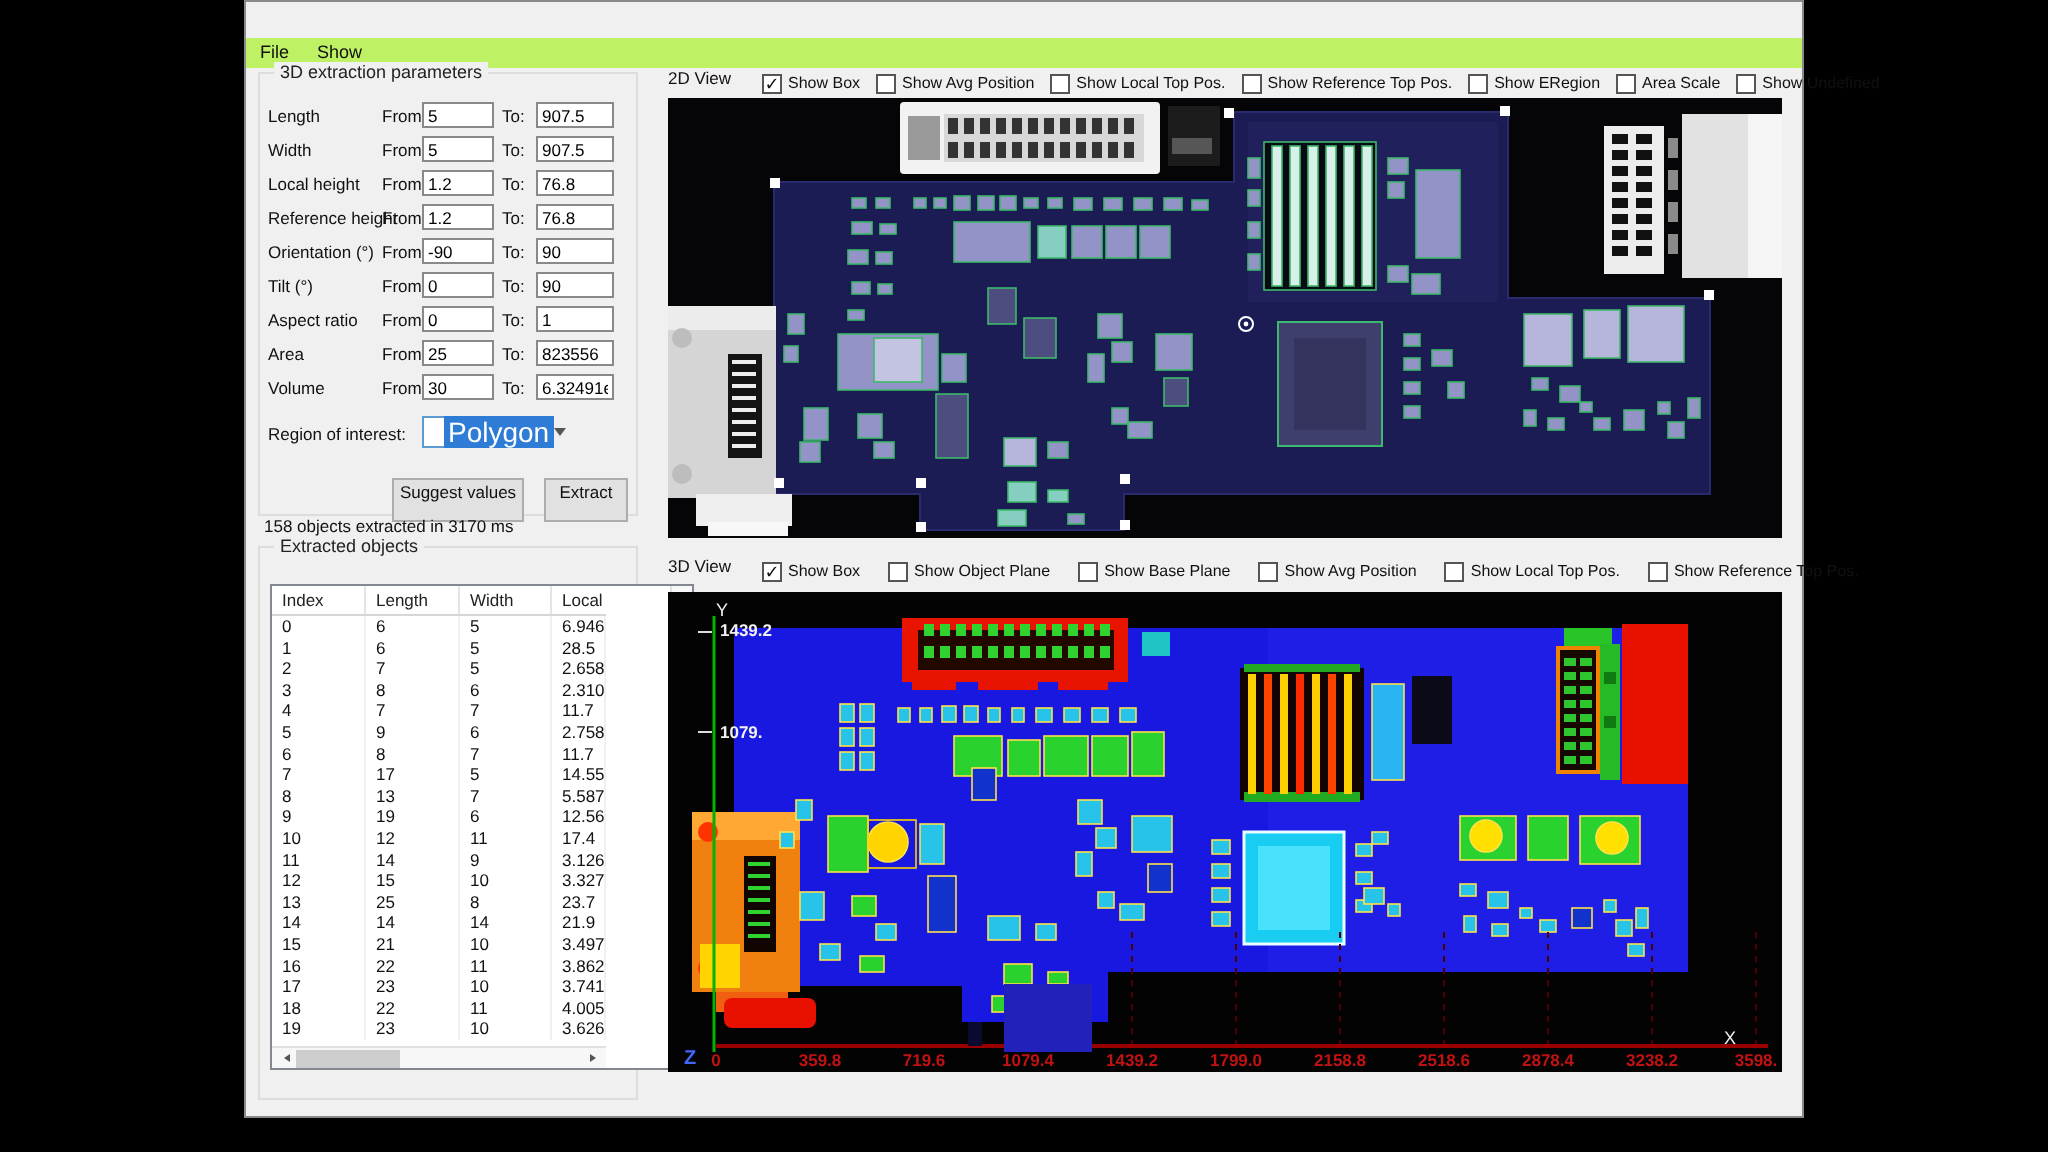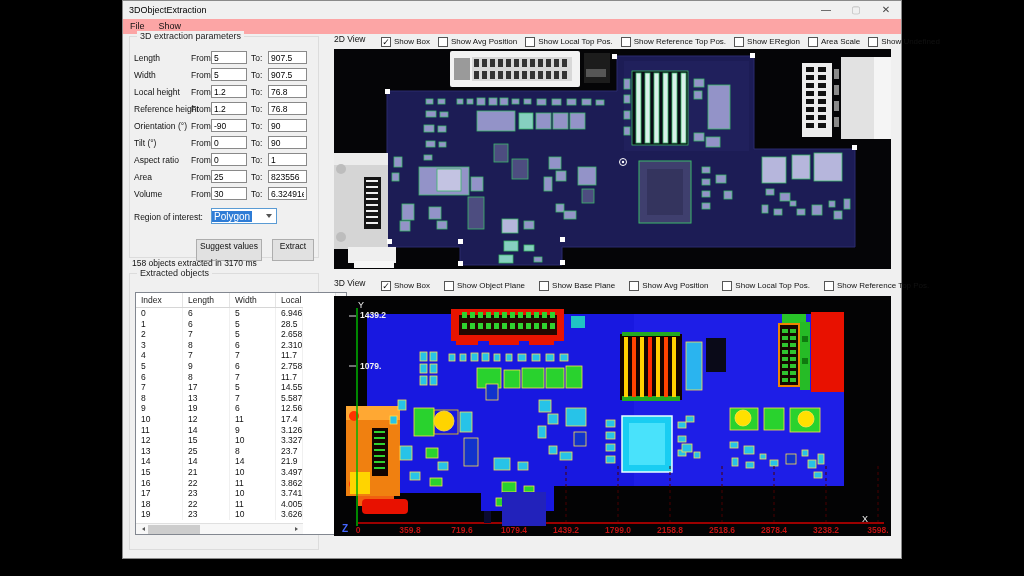--- a/index.html
+++ b/index.html
@@ -7,42 +7,42 @@
     font-family:"Liberation Sans", sans-serif; }
   .window { position:absolute; left:122px; top:0; width:780px; height:559px;
     background:#f0f0f0; border:1px solid #8a8a8a; }
   
   .titlebar { position:absolute; left:0; top:0; width:100%; height:18px;
     background:#f0f0f0; display:flex; align-items:center; }
   .title { font-size:9px; color:#000; padding-left:6px; flex:1; }
   .wctl { width:30px; height:18px; text-align:center; font-size:10px; line-height:18px; color:#444; cursor:default; }
   .wctl.max { color:#b5b5b5; }
   
-  .menubar { position:absolute; left:0; top:18px; width:100%; height:15px; background:#fca5a5; display:flex; }
+  .menubar { position:absolute; left:0; top:18px; width:100%; height:15px; background:#bef264; display:flex; }
   .menuitem { font-size:9px; color:#111; padding:2px 7px; }
   
   .group { position:absolute; border:1px solid #dcdcdc; }
   .gtitle { position:absolute; top:-6px; left:7px; background:#f0f0f0; font-size:9px; color:#222; padding:0 3px; }
   #params-group { left:6px; top:35px; width:190px; height:222px; }
   #extracted-group { left:6px; top:272px; width:190px; height:277px; }
   
   #param-rows { position:absolute; left:0; top:13px; width:100%; }
   .prow { position:relative; height:17px; }
   .plabel { position:absolute; left:4px; top:3px; font-size:8.5px; color:#111; }
   .pfx,.ptx { position:absolute; top:3px; font-size:8.5px; color:#111; }
   .pfx { left:61px; } .ptx { left:121px; }
   .pin { position:absolute; top:1px; height:13px; border:1px solid #898989; background:#fff;
     font-family:"Liberation Sans",sans-serif; font-size:8.5px; color:#000; padding:0 2px; }
   .pin.from { left:81px; width:36px; }
   .pin.to   { left:138px; width:39px; }
   .roi-row { position:absolute; left:0; top:170px; width:100%; height:18px; }
   .roi-label { position:absolute; left:4px; top:5px; font-size:8.5px; color:#111; }
   .combo { position:absolute; left:81px; top:1px; width:66px; height:16px; background:#fff;
     border:1px solid #5a9bd4; display:flex; align-items:center; }
-  .combo-text { font-size:10px; color:#fff; background:#2e7cd6; padding:0 2px; margin-left:0; }
+  .combo-text { font-size:14px; color:#fff; background:#2e7cd6; padding:0 2px; margin-left:10px; }
   .combo-arrow { margin-left:auto; margin-right:4px; width:0; height:0;
     border-left:3px solid transparent; border-right:3px solid transparent; border-top:4px solid #555; }
   .btn-row { position:absolute; left:0; top:202px; width:100%; height:16px; }
   .btn { position:absolute; height:22px; background:#e1e1e1; border:1px solid #adadad;
     font-size:8.5px; color:#111; text-align:center; line-height:13px; }
   #suggest-btn { left:66px; width:66px; }
   #extract-btn { left:142px; width:42px; }
   .status { position:absolute; left:9px; top:257px; font-size:8.5px; color:#111; }
   
   .table { position:absolute; left:5px; top:18px; width:212px; height:243px;
@@ -85,26 +85,20 @@
   .pane { position:absolute; background:#000; }
   #pane-2d { left:211px; top:48px; width:557px; height:220px; }
   #pane-3d { left:211px; top:295px; width:557px; height:240px; }
   svg { display:block; }
 </style>
 </head>
 <body>
 
 <div class="window">
 
-  <div class="titlebar">
-    <span class="title">3DObjectExtraction</span>
-    <span class="wctl">—</span>
-    <span class="wctl max">▢</span>
-    <span class="wctl">✕</span>
-  </div>
 
   <div class="menubar">
     <span class="menuitem">File</span>
     <span class="menuitem">Show</span>
   </div>
 
   <div class="group" id="params-group">
     <span class="gtitle">3D extraction parameters</span>
     <div id="param-rows">
         <div class="prow">

